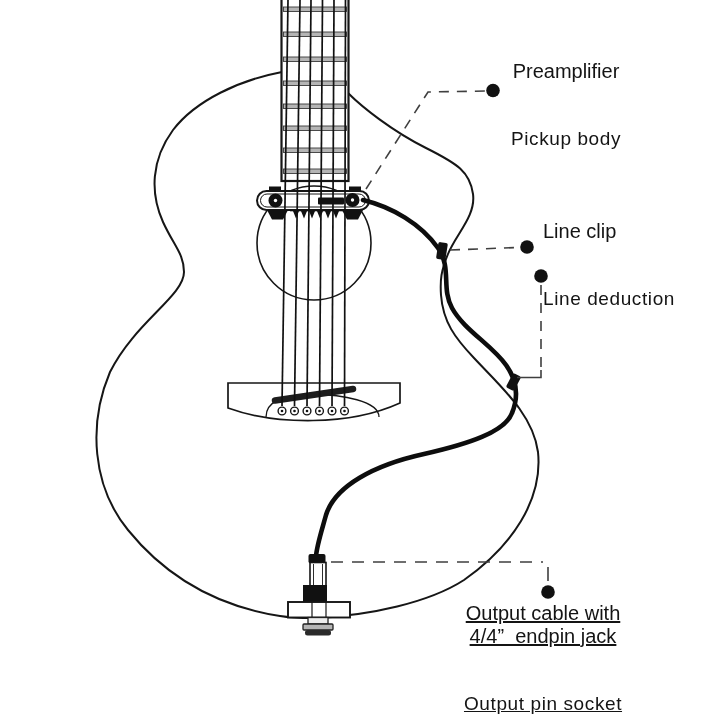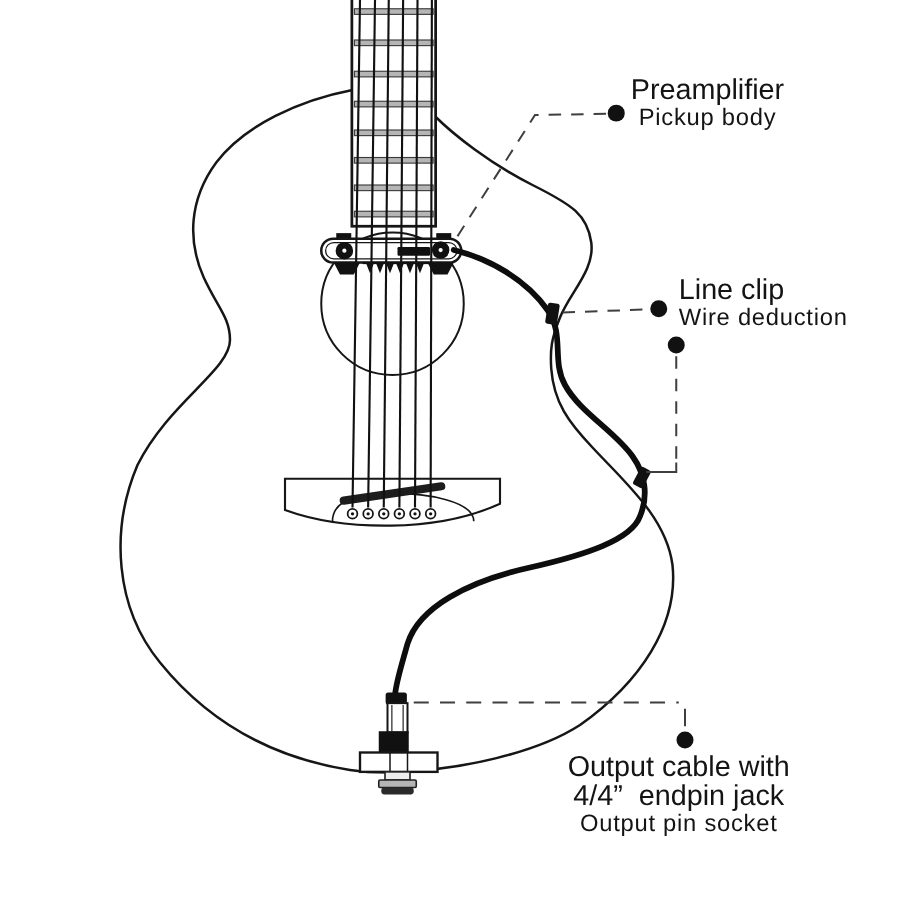--- a/index.html
+++ b/index.html
@@ -1,25 +1,25 @@
 <!DOCTYPE html>
 <html><head>
 <meta charset="utf-8">
 <style>
   html,body{margin:0;padding:0;background:#fff;}
   .stage{position:relative;width:720px;height:720px;background:#ffffff;overflow:hidden;
          font-family:"Liberation Sans",sans-serif;}
   .stage svg{position:absolute;left:0;top:0;}
   .label{position:absolute;color:#141414;}
   .label div{white-space:pre;}
-  .l-main{font-size:23px;line-height:23px;}
-  .l-geo{font-size:19px;line-height:23px;letter-spacing:0.6px;}
+  .l-main{font-size:20px;line-height:23px;}
+  .l-geo{font-size:19px;line-height:23px;letter-spacing:0.6px;margin-top:44px;}
   .lbl-preamp{left:500px;top:60px;width:132px;text-align:center;}
   .lbl-wire{left:543px;top:220px;text-align:left;}
-  .lbl-output{left:436px;top:602px;width:214px;text-align:center;}
+  .lbl-output{left:436px;top:602px;width:214px;text-align:center;text-decoration:underline;}
 </style>
 </head>
 <body>
 
 <div class="stage">
 
   <svg width="720" height="720" viewBox="0 0 720 720">
 
     <circle cx="314" cy="243" r="57" fill="none" stroke="#161616" stroke-width="1.6"></circle>
 
@@ -157,21 +157,21 @@
     </g>
   </svg>
 
   <div class="label lbl-preamp">
     <div class="l-main">Preamplifier</div>
     <div class="l-geo">Pickup body</div>
   </div>
 
   <div class="label lbl-wire">
     <div class="l-main">Line clip</div>
-    <div class="l-geo">Wire deduction</div>
+    <div class="l-geo">Line deduction</div>
   </div>
 
   <div class="label lbl-output">
     <div class="l-main">Output cable with</div>
     <div class="l-main">4/4”  endpin jack</div>
     <div class="l-geo">Output pin socket</div>
   </div>
 
 </div>
 

